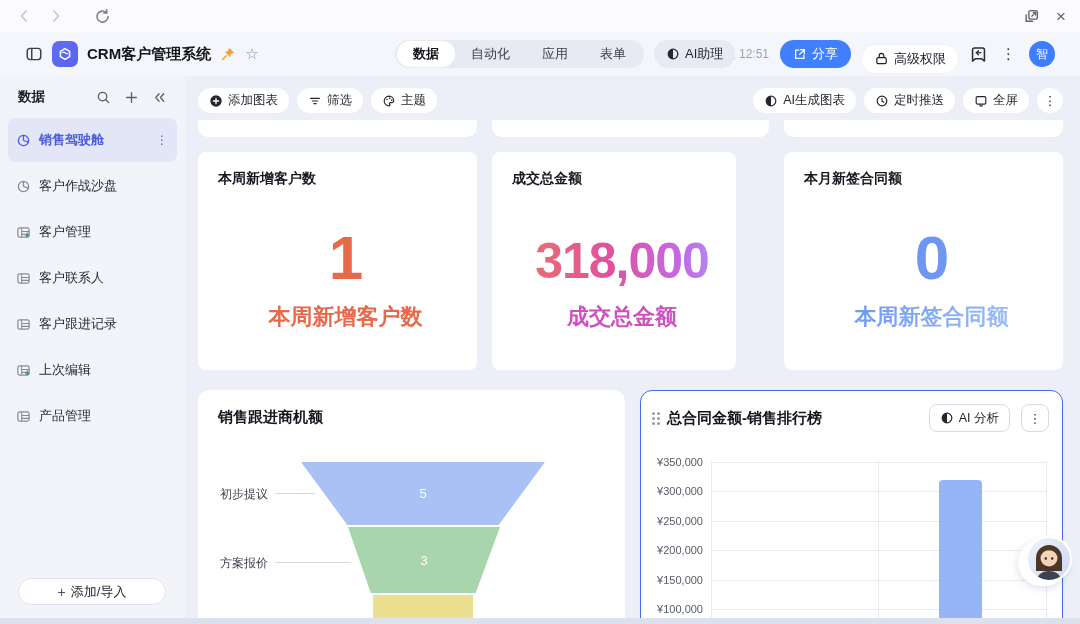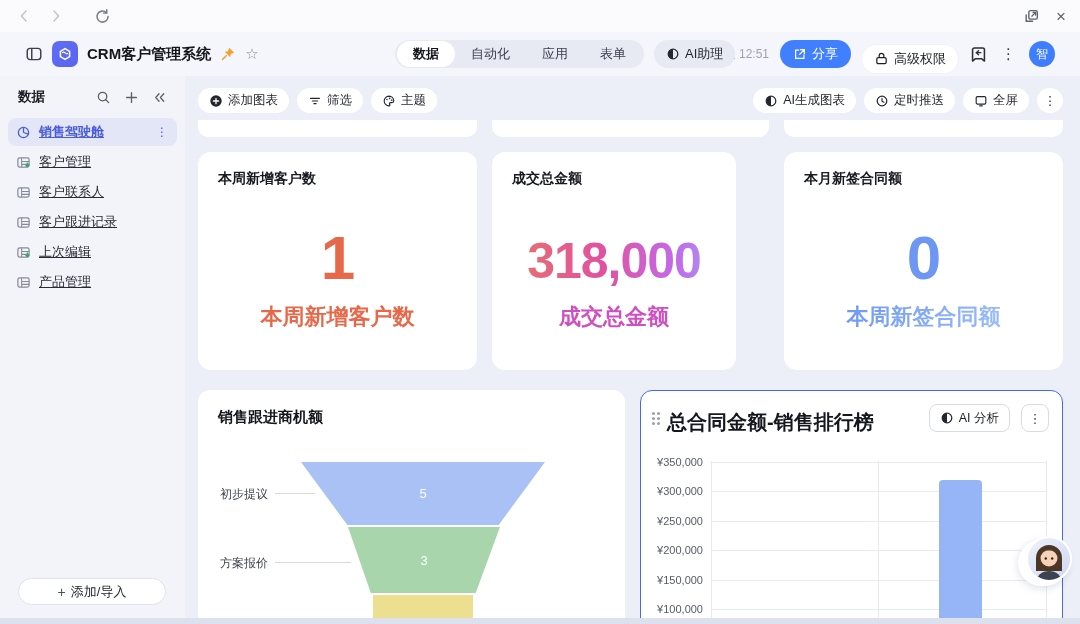--- a/index.html
+++ b/index.html
@@ -29,37 +29,37 @@
   .share-btn { display:flex; align-items:center; gap:5px; background:#4080ff; color:#fff; border-radius:15px; height:28px; padding:0 13px; font-size:13px; }
   .perm-btn { display:flex; align-items:center; gap:5px; background:#fff; border-radius:15px; height:28px; padding:0 12px; font-size:13px; color:#1c1f26; box-shadow:0 0 0 1px rgba(0,0,0,0.02);margin-top:9px; }
   .hdr-more { font-size:15px; color:#3c4150; padding:0 2px; }
   .user-avatar { width:26px; height:26px; border-radius:50%; background:#3f7dff; color:#fff; font-size:12px; display:flex; align-items:center; justify-content:center; }
 
   
   .sidebar { position:absolute; left:0; top:76px; width:185px; height:548px; background:#f3f4fa; }
   .sb-header { display:flex; align-items:center; margin:12px 18px 12px 18px; }
   .sb-title { font-size:13.5px; font-weight:bold; color:#1b1e26; }
   .sb-hicons { margin-left:auto; display:flex; align-items:center; gap:13px; color:#5b6068; }
-  .sb-item { position:relative; margin:0 8px 2px 8px; height:28px; border-radius:8px; display:flex; align-items:center; padding:0 8px; gap:8px; font-size:13px; color:#272b33;text-decoration:underline; }
+  .sb-item { position:relative; margin:0 8px 2px 8px; height:44px; border-radius:8px; display:flex; align-items:center; padding:0 8px; gap:8px; font-size:13px; color:#272b33; }
   .sb-item.active { background:#e2e6f7; color:#4a5cd8; font-weight:bold; }
   .sb-item .item-more { position:absolute; right:9px; font-size:12px; color:#4a5cd8; font-weight:normal; }
   .add-import { position:absolute; left:18px; bottom:19px; width:148px; height:27px; background:#fff; border:1px solid #dfe2ec; border-radius:14px; display:flex; align-items:center; justify-content:center; gap:5px; font-size:13px; color:#23262e; }
   .add-import .plus-g { font-size:14px; color:#4a4f59; }
 
   
   .main { position:absolute; left:185px; top:76px; width:895px; height:548px; background:#edeff8; overflow:hidden; }
   .toolbar { position:absolute; left:13px; top:12px; width:865px; display:flex; align-items:center; }
   .pill { height:25px; background:#fff; border-radius:13px; padding:0 11px; display:flex; align-items:center; gap:5px; font-size:12.5px; color:#23262e; white-space:nowrap; }
   .tleft { display:flex; gap:8px;text-align:right; }
   .tright { margin-left:auto; display:flex; gap:8px; }
   .pill.icon-only { width:26px; padding:0; justify-content:center; }
 
   .partial-card { position:absolute; top:44px; height:17px; background:#fff; border-radius:0 0 10px 10px; }
 
-  .stat-card { position:absolute; top:76px; height:218px; background:#fff; border-radius:13px; }
+  .stat-card { position:absolute; top:76px; height:218px; background:#fff; border-radius:8px;padding-left:8px; }
   .sc-title { position:absolute; top:18px; left:20px; font-size:14px; font-weight:bold; color:#171a20; }
   .sc-value { position:absolute; top:70px; width:100%; text-align:center; font-weight:bold; font-size:62px; letter-spacing:-1px; }
   .sc-label { position:absolute; top:150px; width:100%; text-align:center; font-size:22px; font-weight:bold; }
   .c1 .sc-value { color:#e8684a; }
   .c1 .sc-label { color:#e8684a; }
   .c2 .sc-value { top:80px; font-size:50px; background:linear-gradient(90deg,#e87a60 0%,#e1519f 45%,#c26ae8 75%,#9fa8f7 100%); -webkit-background-clip:text; background-clip:text; color:transparent; }
   .c2 .sc-label { color:#cf4fc0; }
   .c3 .sc-value { color:#6e97f3; }
   .c3 .sc-label { background:linear-gradient(90deg,#5f8df2,#a9c8fb); -webkit-background-clip:text; background-clip:text; color:transparent; }
 
@@ -69,21 +69,21 @@
   .fseg { position:absolute; display:flex; align-items:center; justify-content:center; color:rgba(255,255,255,0.95); font-size:13px; }
   .fseg.s1 { left:103px; top:72px; width:244px; height:63px; background:#a9c1f5; clip-path:polygon(0 0,100% 0,81% 100%,19% 100%); }
   .fseg.s2 { left:150px; top:137px; width:152px; height:66px; background:#a9d5ac; clip-path:polygon(0 0,100% 0,84% 100%,15% 100%); }
   .fseg.s3 { left:175px; top:205px; width:100px; height:35px; background:#eddf90; }
   .flabel { position:absolute; font-size:12px; color:#3a3f49; }
   .fline { position:absolute; height:1px; background:#d5d9e2; }
 
   
   .bar-card { position:absolute; left:455px; top:314px; width:423px; height:240px; background:#fff; border:1.5px solid #4468f0; border-radius:12px; }
   .bc-handle { position:absolute; left:11px; top:21px; width:3px; height:3px; border-radius:50%; background:#9aa0ab; box-shadow:0 5px 0 #9aa0ab,0 10px 0 #9aa0ab,5px 0 0 #9aa0ab,5px 5px 0 #9aa0ab,5px 10px 0 #9aa0ab; }
-  .bc-title { position:absolute; left:26px; top:18px; font-size:20px; font-weight:bold; color:#14171d; }
+  .bc-title { position:absolute; left:26px; top:18px; font-size:15px; font-weight:bold; color:#14171d; }
   .ai-analyze { position:absolute; right:52px; top:13px; height:28px; border:1px solid #d8dbe3; border-radius:8px; background:#fff; display:flex; align-items:center; gap:5px; padding:0 10px; font-size:12.5px; color:#1c1f26; }
   .bc-more { position:absolute; right:13px; top:13px; width:28px; height:28px; border:1px solid #d8dbe3; border-radius:8px; background:#fff; display:flex; align-items:center; justify-content:center; font-size:13px; color:#3c4150; }
   .tick { position:absolute; left:10px; width:52px; text-align:right; font-size:11px; color:#565c66; }
   .hgrid { position:absolute; left:70px; width:336px; height:1px; background:#e9eaf0; }
   .vgrid { position:absolute; top:70px; width:1px; height:166px; background:#e9eaf0; }
   .bar { position:absolute; left:298px; top:89px; width:43px; height:149px; background:#96b5f7; border-radius:4px 4px 0 0; }
 
   
   .assistant { position:absolute; left:1018px; top:534px; width:56px; height:54px; }
   .assistant .halo { position:absolute; left:0; top:6px; width:50px; height:46px; background:#fff; border-radius:24px; box-shadow:0 2px 8px rgba(60,70,120,0.18); }
@@ -213,20 +213,27 @@
     </span>
   </div>
 
   <div class="sb-item active">
     <svg width="15" height="15" viewBox="0 0 16 16">
         <circle cx="8" cy="8" r="5.5" fill="none" stroke="#4a5cd8" stroke-width="1.4"></circle>
         <path d="M8 8 V2.5 M8 8 L13.2 9.8" fill="none" stroke="#4a5cd8" stroke-width="1.4"></path>
       </svg>
     <span>销售驾驶舱</span>
     <span class="item-more">⋮</span>
+  </div>
+  <div class="sb-item">
+    <svg width="15" height="15" viewBox="0 0 16 16">
+        <circle cx="8" cy="8" r="5.5" fill="none" stroke="#858b96" stroke-width="1.4"></circle>
+        <path d="M8 8 V2.5 M8 8 L13.2 9.8" fill="none" stroke="#858b96" stroke-width="1.4"></path>
+      </svg>
+    <span>客户作战沙盘</span>
   </div>
   <div class="sb-item">
     <svg width="15" height="15" viewBox="0 0 16 16">
         <rect x="2" y="3" width="12" height="10" rx="2" fill="none" stroke="#858b96" stroke-width="1.3"></rect>
         <path d="M6 3 v10 M6 7 h8 M6 10 h8" stroke="#858b96" stroke-width="1.1"></path>
         <path d="M12 8.5 v4 M10.4 10.8 l1.6 1.7 1.6-1.7" fill="none" stroke="#2bab5c" stroke-width="1.3" stroke-linecap="round" stroke-linejoin="round"></path>
       </svg>
     <span>客户管理</span>
   </div>
   <div class="sb-item">

